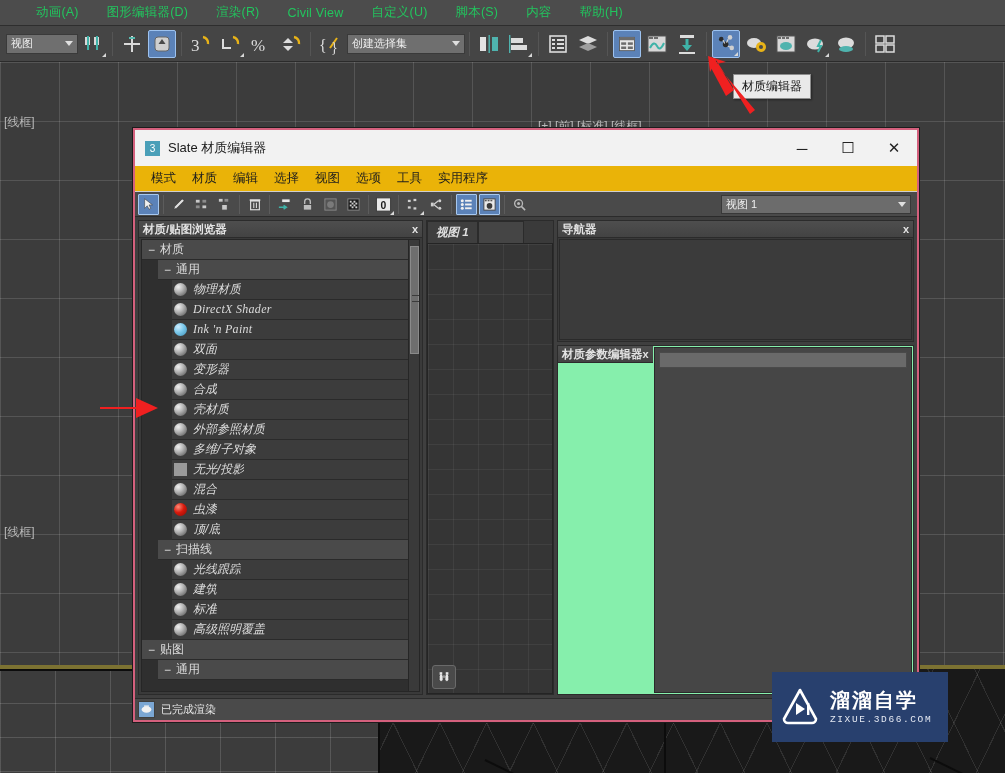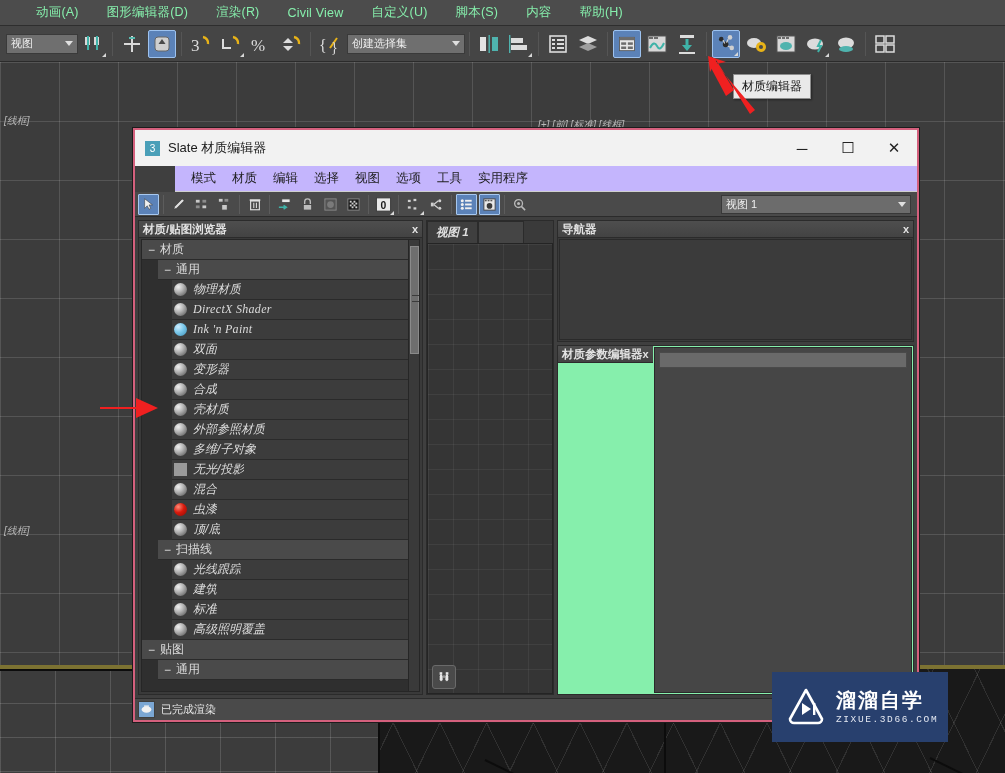--- a/index.html
+++ b/index.html
@@ -14,21 +14,21 @@
   
   #app-root{ position:absolute; inset:0; background:#3a3a3a; }
 
   
   #menubar{
     position:absolute; left:0; top:0; width:1005px; height:26px;
     background:#4c4c4c; border-bottom:1px solid #2e2e2e;
     display:flex; align-items:center; padding-left:22px; gap:0;
   }
   .menu-item{
-    color:#86efac; font-size:12.5px; padding:3px 14px; white-space:nowrap;
+    color:#22c55e; font-size:12.5px; padding:3px 14px; white-space:nowrap;
     letter-spacing:.2px;
   }
 
   
   #maintoolbar{
     position:absolute; left:0; top:26px; width:1005px; height:36px;
     background:#454545; border-bottom:1px solid #2b2b2b;
     display:flex; align-items:center; padding-left:2px;
   }
   .tb-sep{ width:1px; height:24px; background:#2e2e2e; margin:0 4px;
@@ -77,22 +77,22 @@
     background:#191919; overflow:hidden;
   }
   .persp{
     position:absolute; left:-200px; top:-10px; width:1420px; height:190px;
     background:
       repeating-linear-gradient(64deg, rgba(255,255,255,.10) 0 1px, transparent 1px 42px),
       repeating-linear-gradient(-64deg, rgba(255,255,255,.10) 0 1px, transparent 1px 42px);
   }
   .vpline{ position:absolute; background:#0c0c0c; }
   .vp-label{
-    position:absolute; color:#b9b9b9; font-size:10px;
-    font-family:"Liberation Sans", sans-serif; white-space:nowrap;font-style:italic;
+    position:absolute; color:#b9b9b9; font-size:12px;
+    font-family:"Liberation Sans", sans-serif; white-space:nowrap;
   }
   
   #flatgrid{
     position:absolute; left:0; top:0; width:380px; height:104px;
     background:
       repeating-linear-gradient(to right, rgba(255,255,255,.14) 0 1px, transparent 1px 55px),
       repeating-linear-gradient(to bottom, rgba(255,255,255,.14) 0 1px, transparent 1px 34px),
       #3c3c3c;
   }
 
@@ -119,22 +119,22 @@
   #slate-icon{
     width:15px;height:15px;background:#4a9fb8;color:#fff;font-size:10px;
     display:flex;align-items:center;justify-content:center;margin-right:8px;
     font-family:"Liberation Sans",sans-serif;
   }
   #slate-title-text{ color:#1a1a1a; font-size:13px; flex:1; }
   .wbtn{ width:46px;height:36px;display:flex;align-items:center;justify-content:center;
          color:#222; font-size:15px; }
 
   #slate-menu{
-    height:26px; background:#c4b5fd; display:flex; align-items:center;
-    padding-left:8px; flex:none; border-bottom:1px solid #cfcfcf;margin-left:40px;
+    height:26px; background:#eab308; display:flex; align-items:center;
+    padding-left:8px; flex:none; border-bottom:1px solid #cfcfcf;
   }
   .smenu{ color:#1d1d1d; font-size:12.5px; padding:2px 8px; }
 
   #slate-toolbar{
     height:25px; background:#4a4a4a; display:flex; align-items:center;
     padding:0 2px; flex:none; border-bottom:1px solid #2b2b2b;
   }
   .stb{
     width:21px;height:21px;margin:0 1px;display:flex;align-items:center;
     justify-content:center; position:relative; flex:none; border-radius:1px;
@@ -255,21 +255,21 @@
     width:44px;height:16px;background:#6a6a6a;border:1px solid #3a3a3a;
     color:#f0f0f0;font-size:11px;display:flex;align-items:center;
     justify-content:center; margin-right:2px; flex:none;
   }
   #zoom-caret{ margin-right:6px; }
 
   
   #watermark{
     position:absolute; left:772px; top:672px; width:176px; height:70px;
     background:#28406e; z-index:50; display:flex; align-items:center;
-    padding-left:14px; gap:10px;
+    padding-left:8px; gap:10px;
   }
   #wm-logo{ width:40px;height:40px; flex:none; }
   #wm-text1{ color:#fff; font-size:20px; letter-spacing:2px; font-weight:bold; line-height:1; }
   #wm-text2{ color:#e4e8f2; font-size:9.5px; letter-spacing:1.6px; margin-top:4px;
              font-family:"Liberation Mono", monospace; }
 </style>
 </head>
 <body>
 
 <div id="app-root">

